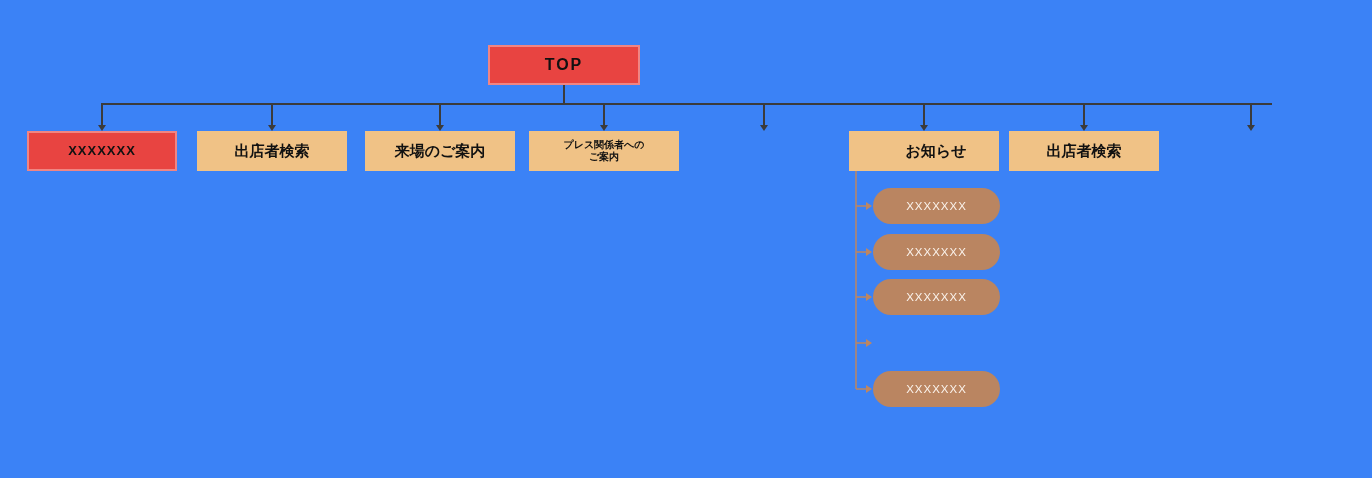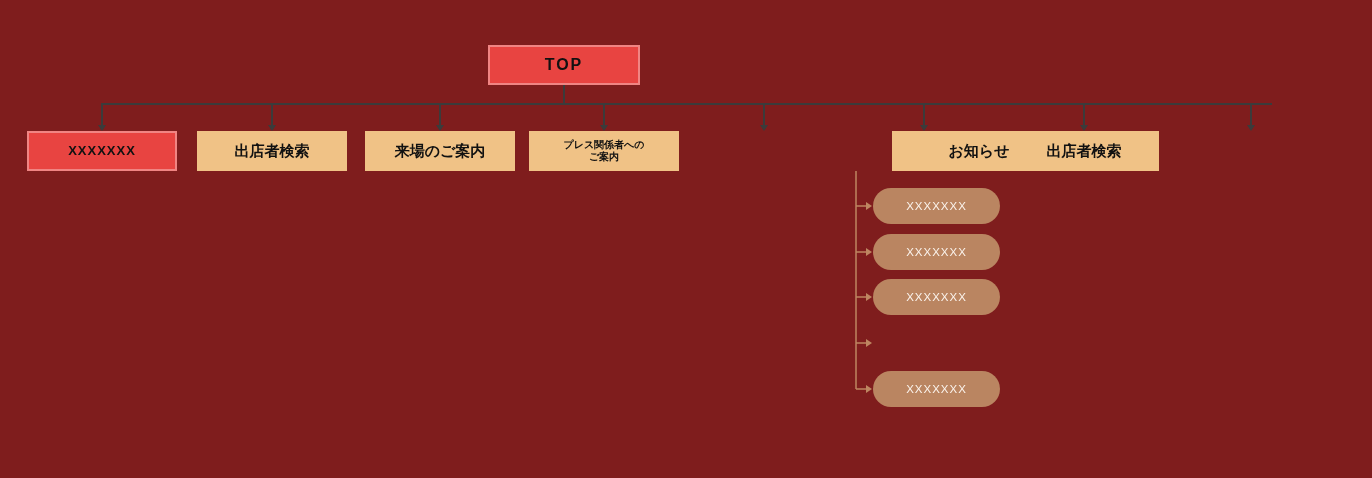--- a/index.html
+++ b/index.html
@@ -1,19 +1,19 @@
 <!DOCTYPE html>
 <html style="--accent-red: #e84441; --node-tan: #f0c286; --pill-brown: #ba8561; --line-dark: #3b3b3b; --line-brown: #be8661; --text-dark: #111111; --text-light: #fbf3ec;"><head>
 <meta charset="utf-8">
 <style>
   html,body{margin:0;padding:0;background:#ffffff;}
   .stage{
     position:relative;
     width:1372px;height:478px;
-    background:#7f1d1d;
+    background:#3b82f6;
     font-family:"Liberation Sans","DejaVu Sans",sans-serif;
     overflow:hidden;
   }
   .wires{position:absolute;left:0;top:0;width:1372px;height:478px;pointer-events:none;}
   .wires line.dark{stroke:var(--line-dark,#3b3b3b);stroke-width:2;}
   .wires polygon.dark{fill:var(--line-dark,#3b3b3b);}
   .wires line.brown{stroke:var(--line-brown,#be8661);stroke-width:1.5;}
   .wires polygon.brown{fill:var(--line-brown,#be8661);}
   .node{
     position:absolute;top:131px;width:150px;height:40px;
@@ -94,21 +94,21 @@
   <div class="node" style="left:197px;">
     <span class="node-label">出店者検索</span>
   </div>
   <div class="node" style="left:365px;">
     <span class="node-label">来場のご案内</span>
   </div>
   <div class="node small-text" style="left:529px;">
     <span class="node-label">プレス関係者への
 ご案内</span>
   </div>
-  <div class="node" style="left:892px;padding-left:24px;">
+  <div class="node" style="left:849px;padding-left:24px;">
     <span class="node-label">お知らせ</span>
   </div>
   <div class="node" style="left:1009px;">
     <span class="node-label">出店者検索</span>
   </div>
 
   <div class="pill" style="top:188px;">
     <span>XXXXXXX</span>
   </div>
   <div class="pill" style="top:234px;">

